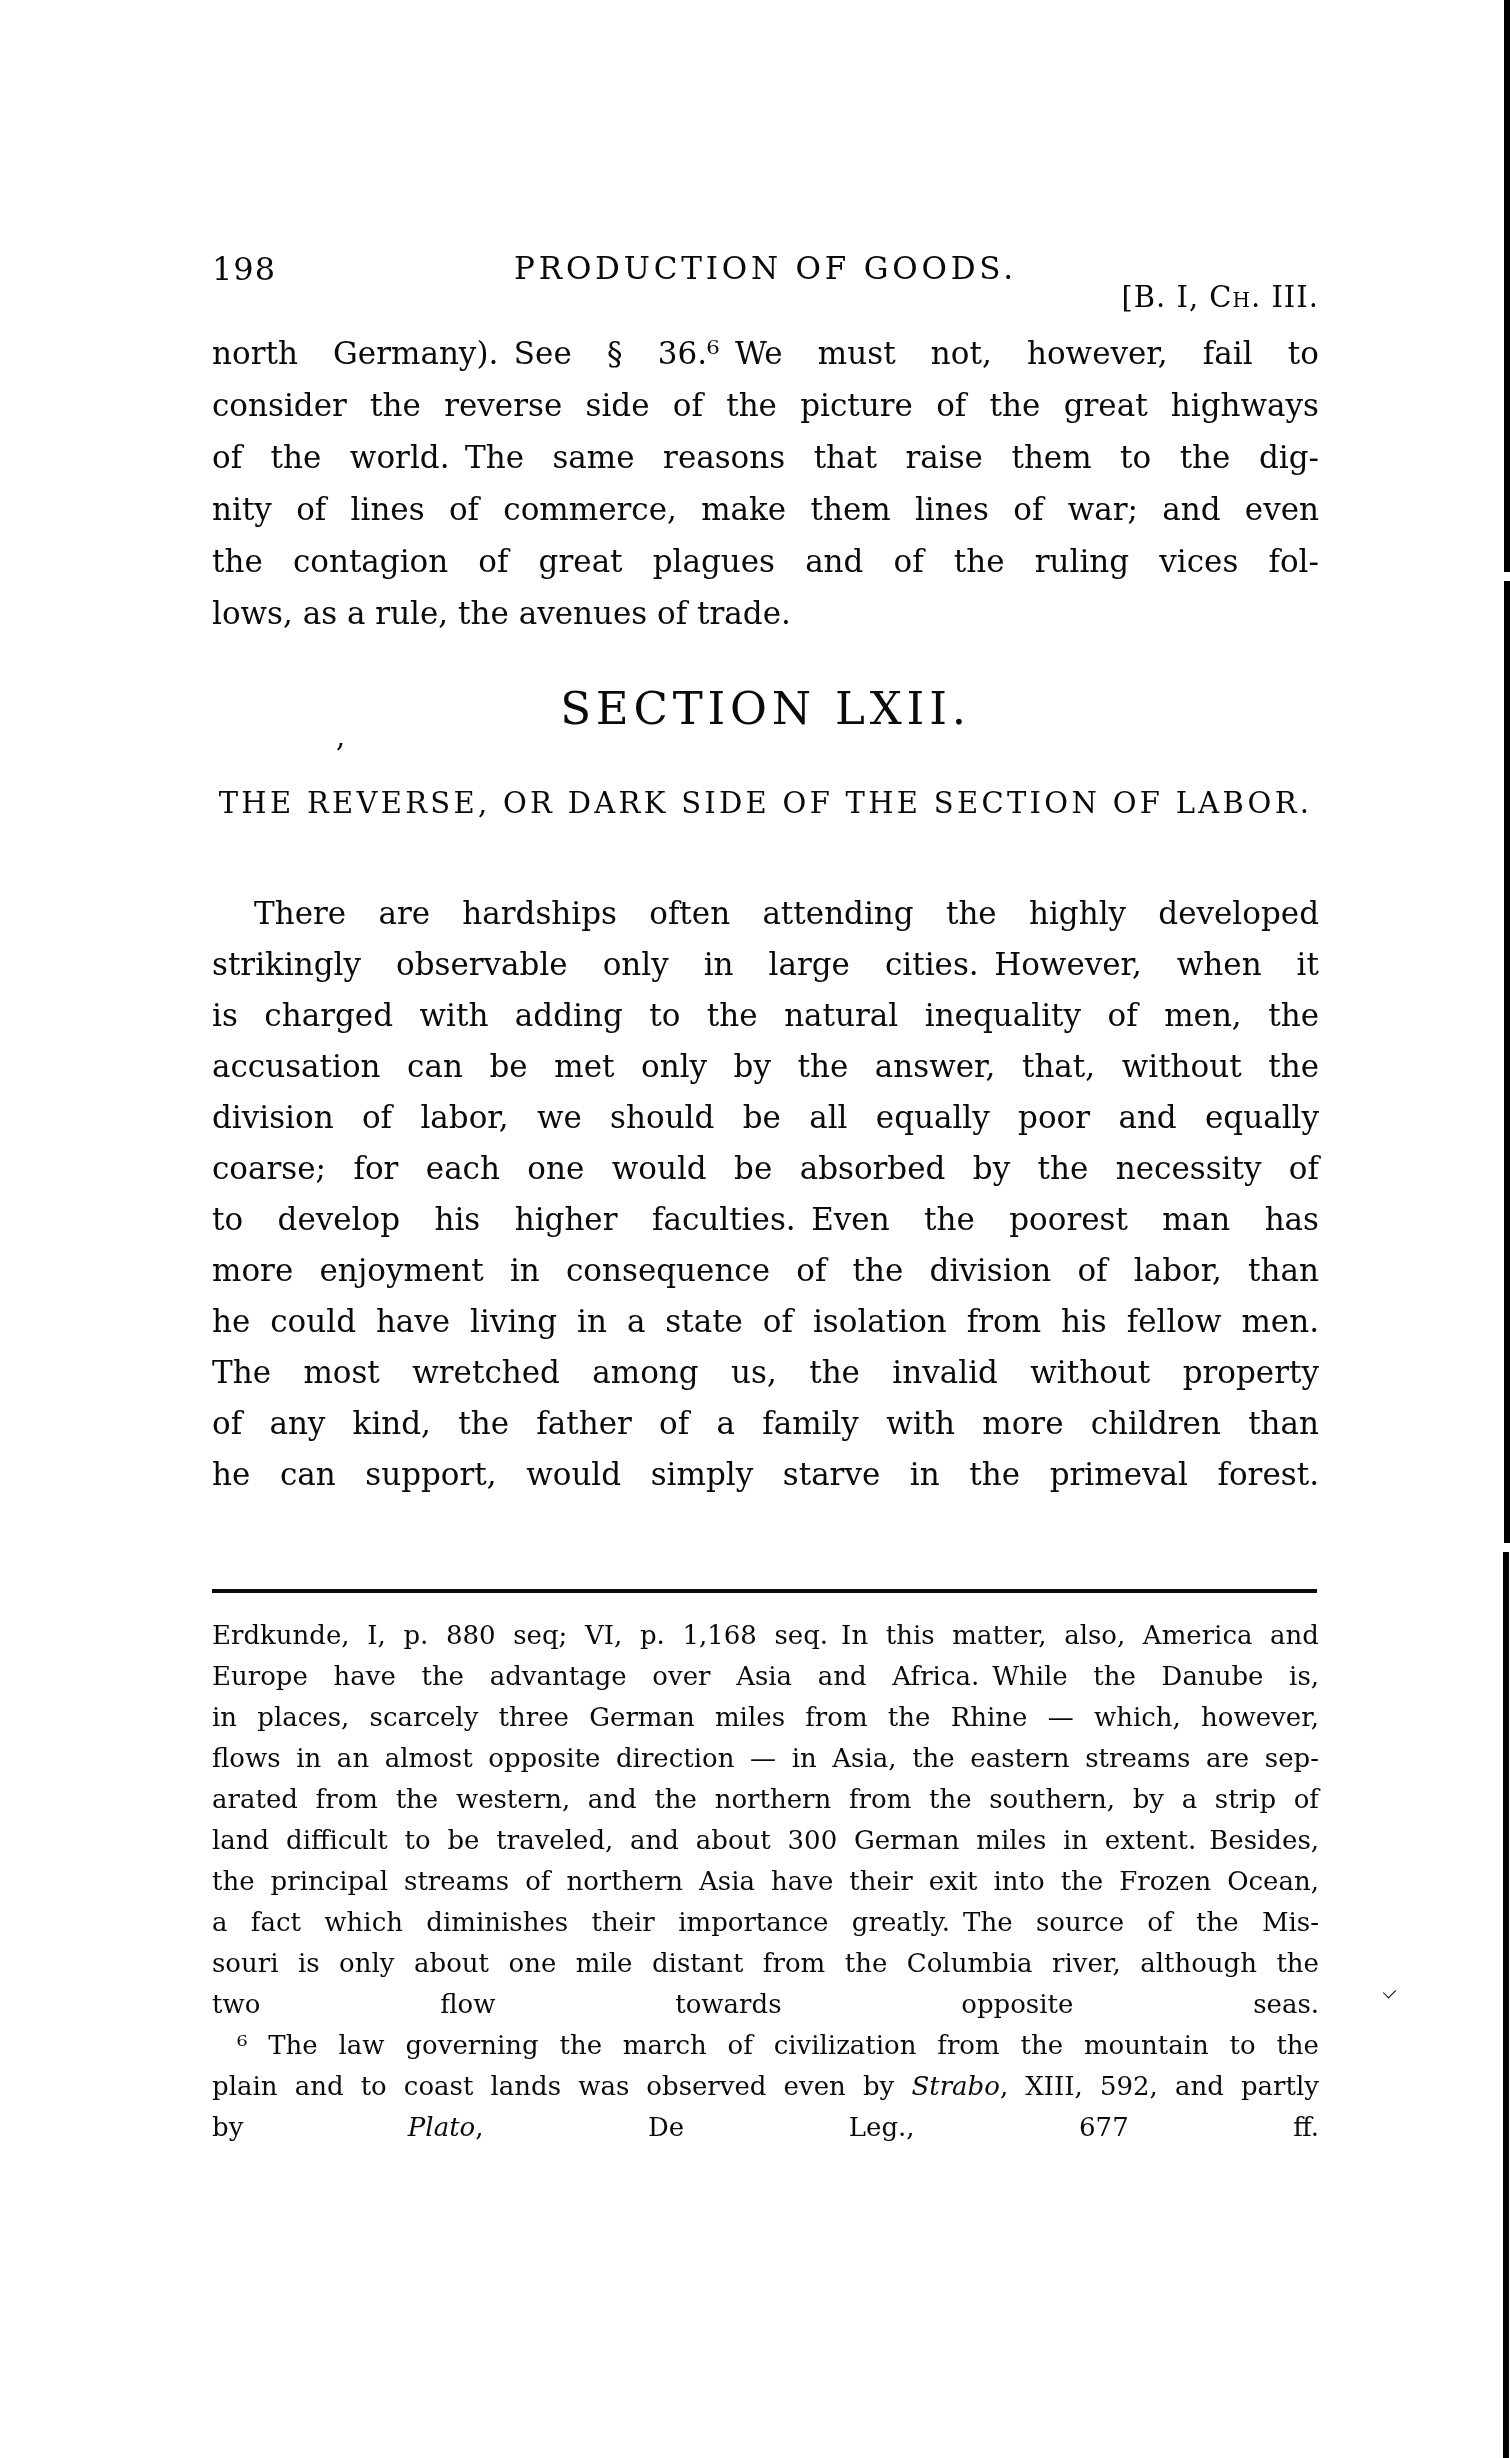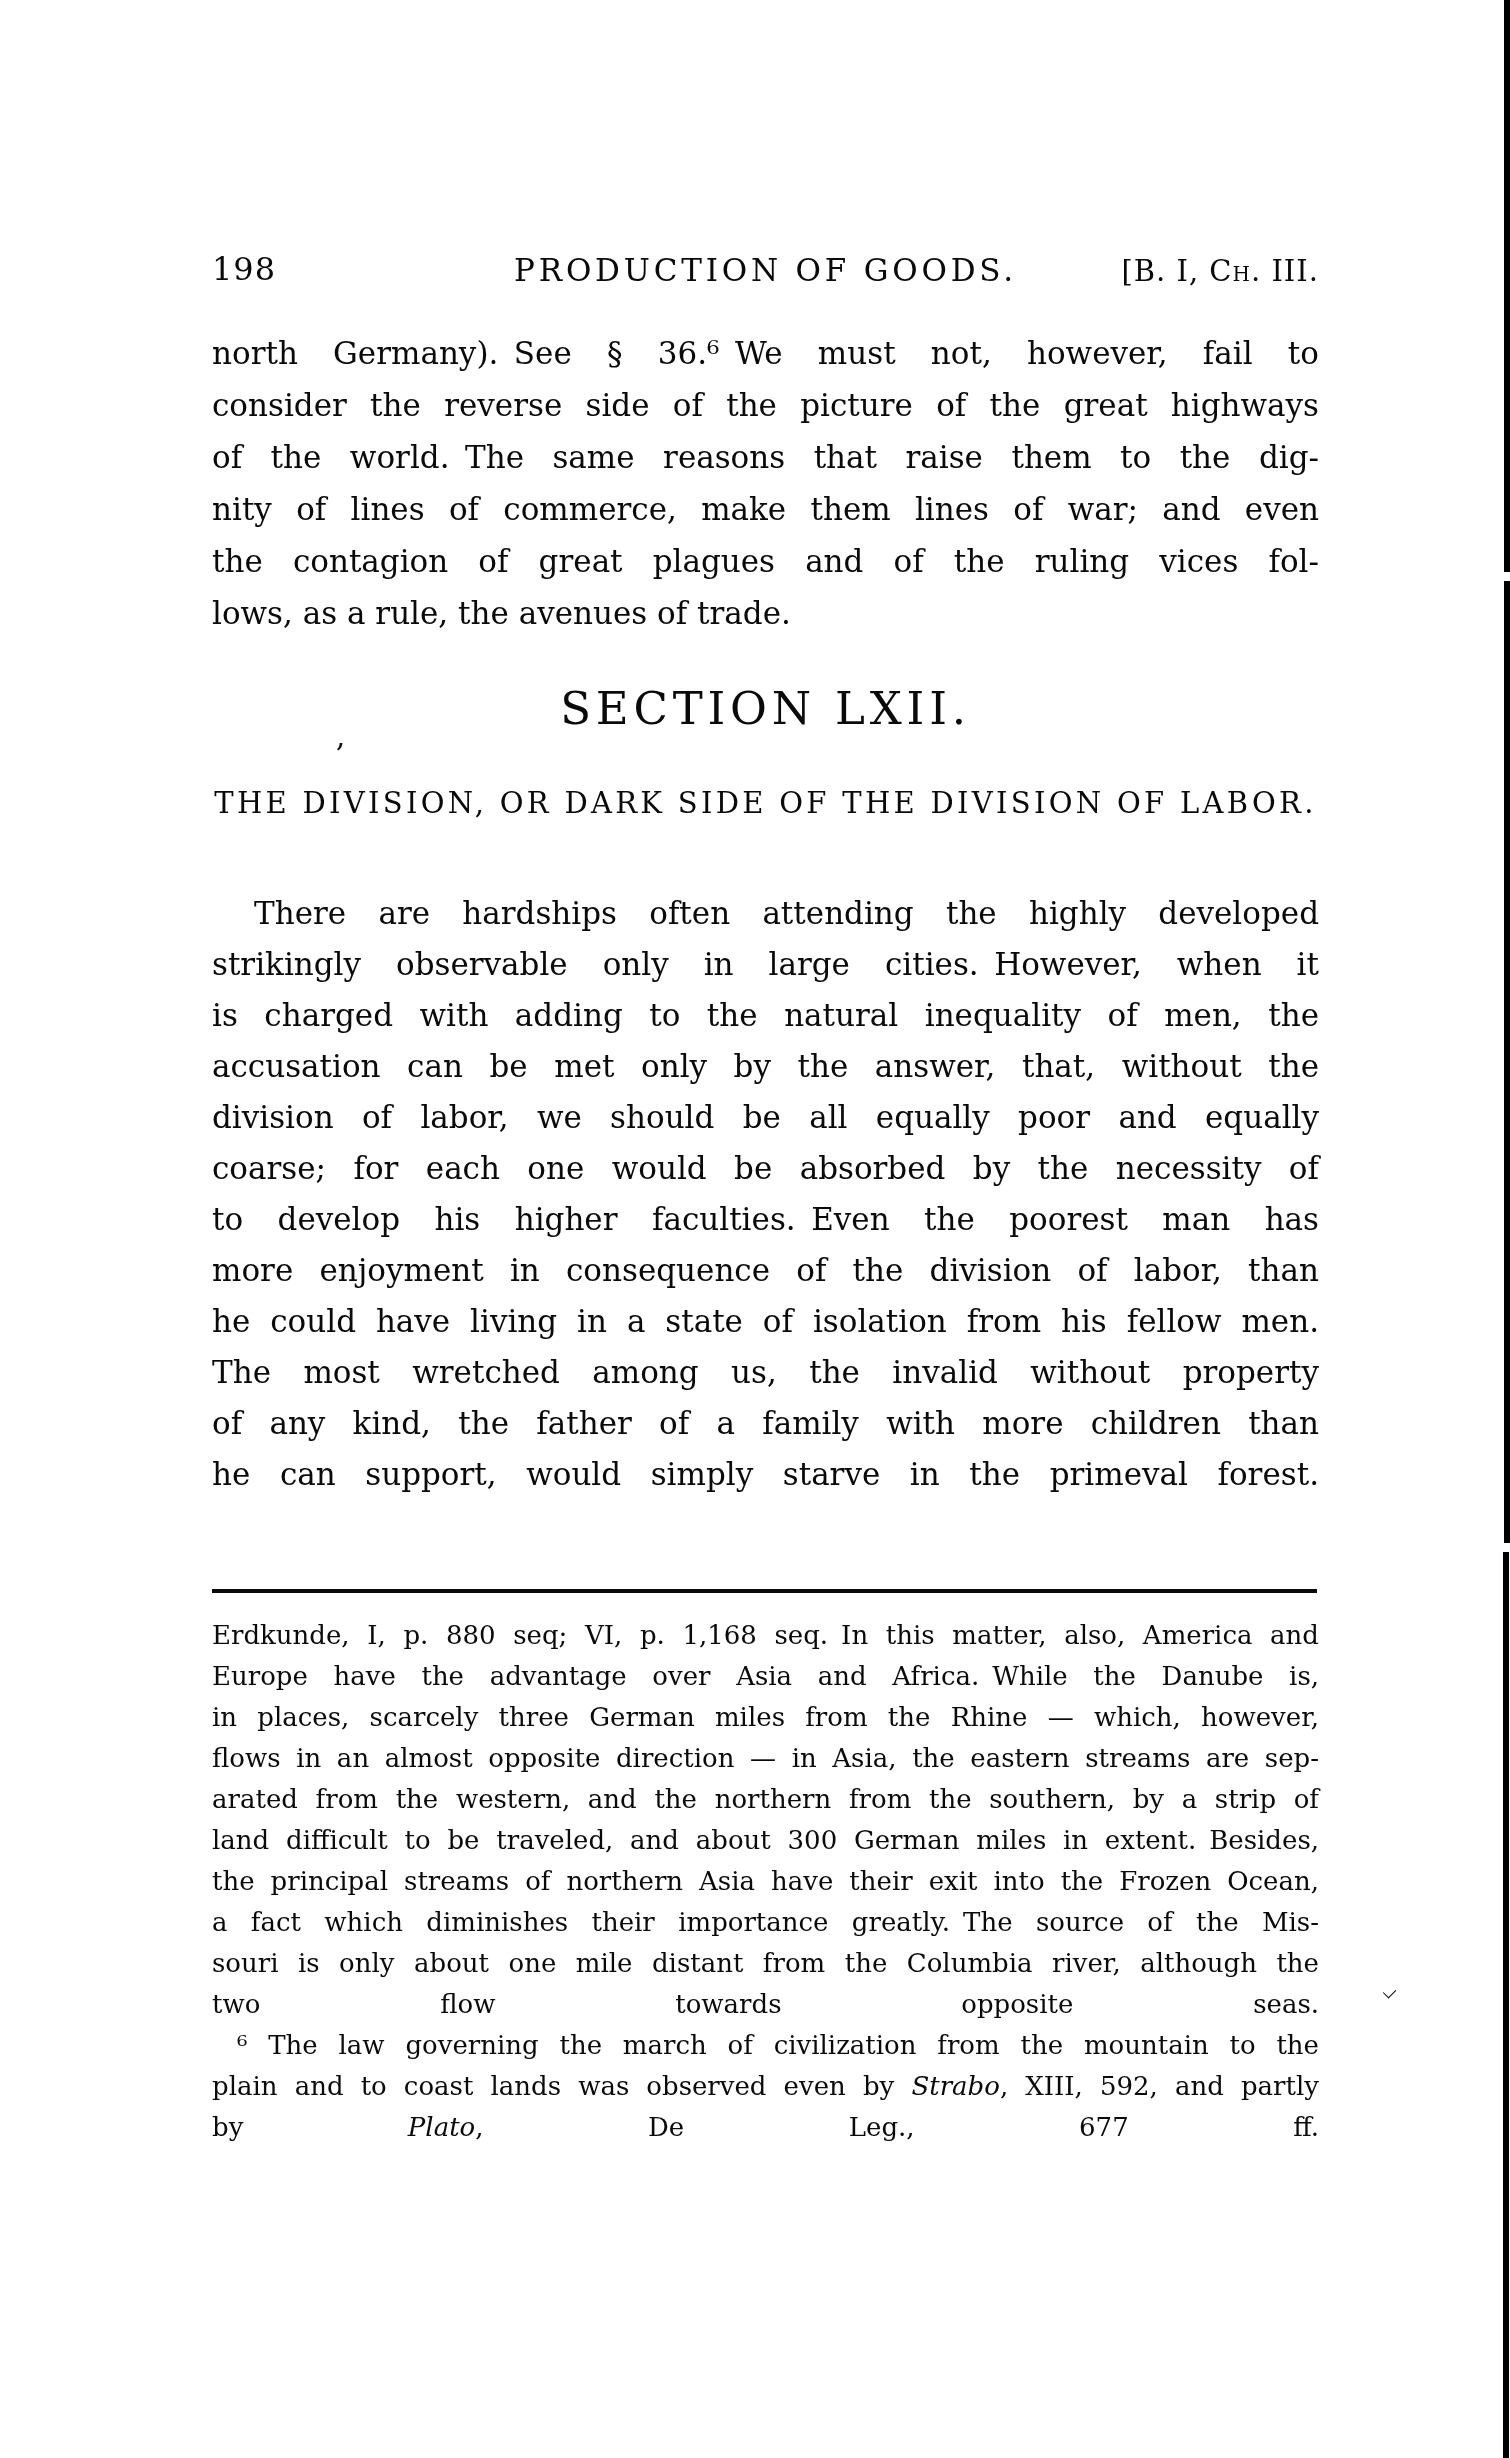--- a/index.html
+++ b/index.html
@@ -12,21 +12,21 @@
     overflow:hidden;
   }
   
   .edge{position:absolute;right:0;width:5.7px;background:#000;}
   .edge.seg1{top:0;height:572px;}
   .edge.seg2{top:581px;height:962px;}
   .edge.seg3{top:1552px;height:906px;right:1px;}
 
   .col{position:absolute;left:212px;width:1107px;}
 
-  .header{top:250px;height:38px;display:flex;align-items:flex-end;}
+  .header{top:250px;height:38px;display:flex;align-items:flex-start;}
   .pagenum{font-size:32px;letter-spacing:1px;}
   .runtitle{position:absolute;left:0;right:0;text-align:center;font-size:31px;letter-spacing:3.8px;}
   .chapref{margin-left:auto;font-size:29px;letter-spacing:1px;font-variant:small-caps;margin-top:30px;}
 
   .bodyline{
     font-size:31px;line-height:51px;height:51px;
     text-align:justify;text-align-last:justify;text-justify:inter-word;
   }
   .intro{top:327px;}
   .intro .bodyline{line-height:52px;height:52px;}
@@ -73,21 +73,21 @@
     <div class="bodyline">north Germany). See § 36.⁶ We must not, however, fail to</div>
     <div class="bodyline">consider the reverse side of the picture of the great highways</div>
     <div class="bodyline">of the world. The same reasons that raise them to the dig-</div>
     <div class="bodyline">nity of lines of commerce, make them lines of war; and even</div>
     <div class="bodyline">the contagion of great plagues and of the ruling vices fol-</div>
     <div class="bodyline endline">lows, as a rule, the avenues of trade.</div>
   </div>
 
   <div class="col secheading">SECTION LXII.</div>
   <span class="stray-comma">,</span>
-  <div class="col subheading">THE DIVISION, OR DARK SIDE OF THE DIVISION OF LABOR.</div>
+  <div class="col subheading">THE REVERSE, OR DARK SIDE OF THE SECTION OF LABOR.</div>
 
   <div class="col main">
     <div class="bodyline indent1">There are hardships often attending the highly developed</div>
     <div class="bodyline">strikingly observable only in large cities. However, when it</div>
     <div class="bodyline">is charged with adding to the natural inequality of men, the</div>
     <div class="bodyline">accusation can be met only by the answer, that, without the</div>
     <div class="bodyline">division of labor, we should be all equally poor and equally</div>
     <div class="bodyline">coarse; for each one would be absorbed by the necessity of</div>
     <div class="bodyline">to develop his higher faculties. Even the poorest man has</div>
     <div class="bodyline">more enjoyment in consequence of the division of labor, than</div>

